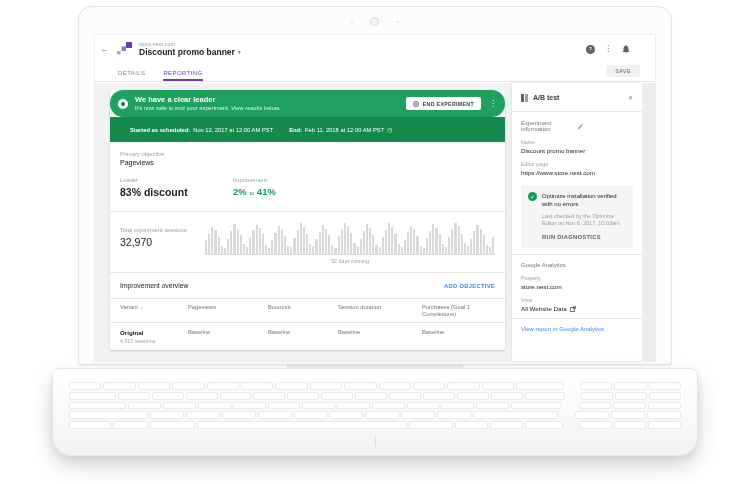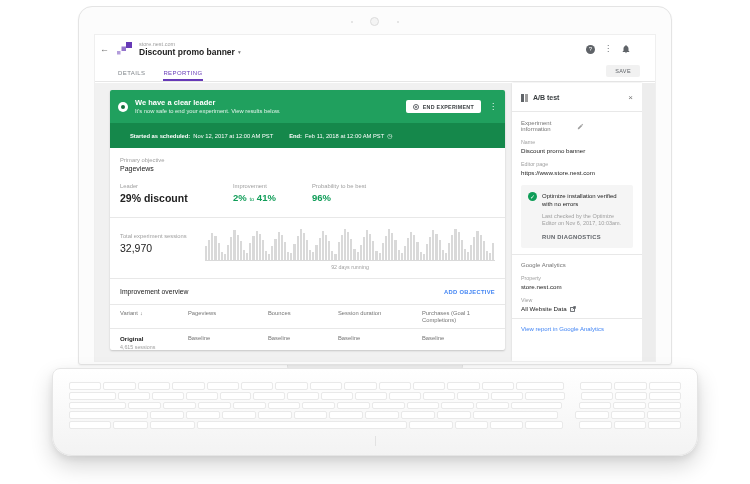--- a/index.html
+++ b/index.html
@@ -52,22 +52,22 @@
   .tab.reporting { margin-left:18px; color:var(--purple,#673ab7); padding-bottom:3px;
     border-bottom:2px solid var(--purple,#673ab7); }
   .save-btn { position:absolute; right:15px; top:2px; background:#f1f1f1; border-radius:2px;
     font-size:5.5px; letter-spacing:.4px; color:#5f6368; padding:3px 9px; }
 
   .main { position:absolute; left:0; right:0; top:48px; bottom:0; background:#f1f1f1; }
 
   .card { position:absolute; left:15px; top:7px; width:395px; height:260px; background:#fff;
     border-radius:2px; box-shadow:0 1px 2px rgba(0,0,0,.18); overflow:hidden; }
 
-  .banner { height:33px; background:var(--banner-green,#20a05e); display:flex; align-items:center;
-    padding:0 8px; gap:7px; }
+  .banner { height:27px; background:var(--banner-green,#20a05e); display:flex; align-items:center;
+    padding:0 8px; gap:7px;border-radius:13px; }
   .rec-icon { width:10px; height:10px; border-radius:50%; background:#fff; flex:0 0 auto;
     display:flex; align-items:center; justify-content:center; }
   .rec-icon i { width:4px; height:4px; border-radius:50%; background:#14703c; }
   .banner-text { flex:1; }
   .banner-title { font-size:7.5px; font-weight:bold; color:#fff; line-height:9px; }
   .banner-sub { font-size:5.8px; color:rgba(255,255,255,.88); line-height:8px; }
   .end-btn { background:#fff; border-radius:2px; height:13px; display:flex; align-items:center;
     gap:4px; padding:0 7px; flex:0 0 auto; }
   .end-btn .ring { width:6px; height:6px; border:1px solid #5f6368; border-radius:50%;
     display:flex; align-items:center; justify-content:center; }
@@ -217,33 +217,29 @@
             <span>Feb 11, 2018 at 12:00 AM PST</span>
             <span class="clock">◷</span>
           </div>
 
           <div class="metrics-section">
             <div class="g-label">Primary objective</div>
             <div class="po-value">Pageviews</div>
             <div class="metric-row">
               <div class="m-col m-leader">
                 <div class="g-label">Leader</div>
-                <div class="val">29% discount</div>
+                <div class="val">83% discount</div>
               </div>
               <div class="m-col m-improve">
                 <div class="g-label">Improvement</div>
                 <div class="val green-val">
                   <span>2%</span>
                   <span class="joiner">to</span>
                   <span>41%</span>
                 </div>
-              </div>
-              <div class="m-col m-best">
-                <div class="g-label">Probability to be best</div>
-                <div class="val green-val">96%</div>
               </div>
             </div>
             <div class="divider"></div>
           </div>
 
           <div class="sessions-section">
             <div class="g-label sess-label">Total experiment sessions</div>
             <div class="sess-value">32,970</div>
             <div class="spark">
                 <div class="bar" style="height: 40%;"></div>

